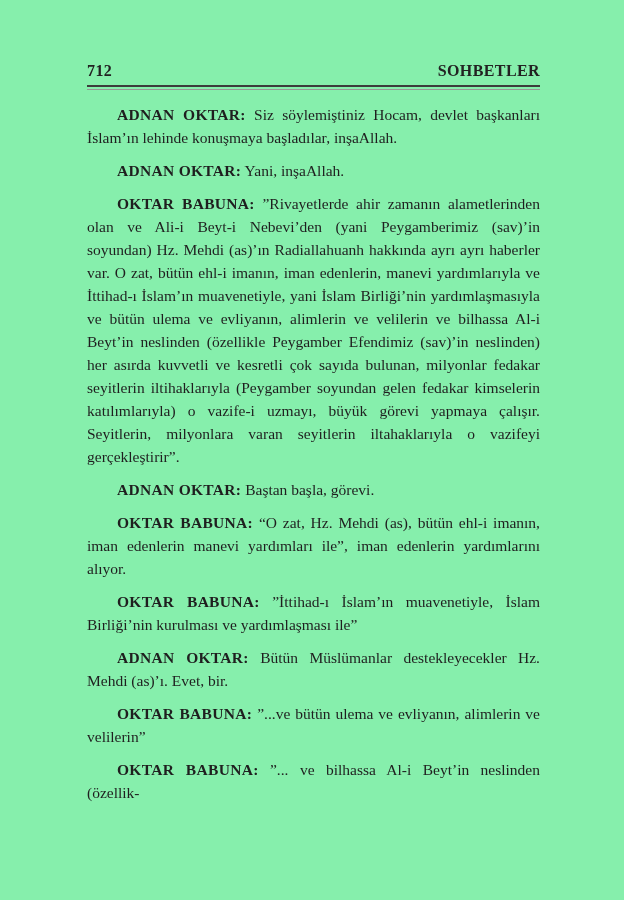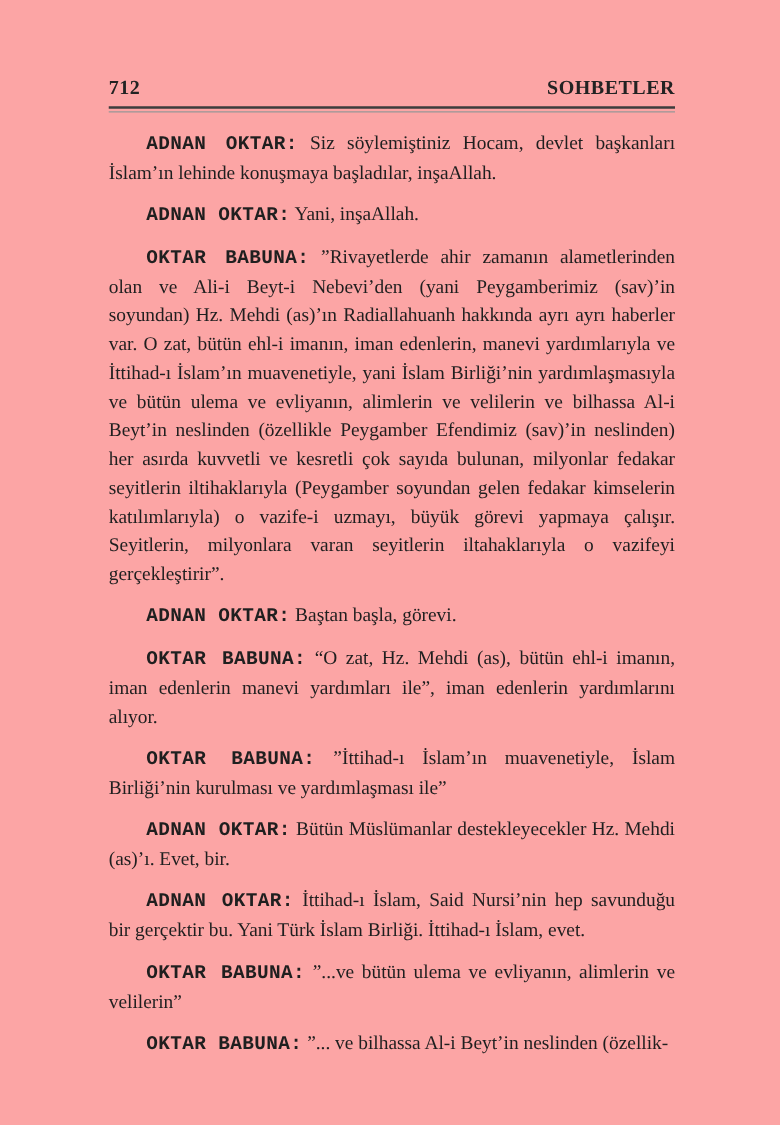--- a/index.html
+++ b/index.html
@@ -6,21 +6,21 @@
     margin: 0;
     padding: 0;
     background: #ffffff;
   }
   .page {
     position: relative;
     width: 624px;
     height: 900px;
     box-sizing: border-box;
     padding: 62px 84px 0 87px;
-    background: #fca5a5;
+    background: #86efac;
     color: #1f1f1f;
     font-family: "Liberation Serif", "DejaVu Serif", serif;
     overflow: hidden;
   }
   .page-header {
     display: flex;
     justify-content: space-between;
     align-items: baseline;
     font-weight: bold;
     font-size: 16px;
@@ -39,21 +39,20 @@
   .para {
     margin: 10px 0 0 0;
     font-size: 15.5px;
     line-height: 23px;
     text-align: justify;
     text-indent: 30px;
   }
   .speaker {
     font-weight: bold;
     letter-spacing: 0.3px;
-    font-family: Liberation Mono, monospace;
   }
 </style>
 </head>
 <body>
 
 <div class="page">
 
   <header class="page-header">
     <span class="page-number">712</span>
     <span class="header-title">SOHBETLER</span>
@@ -70,21 +69,20 @@
     <p class="para"><strong class="speaker">OKTAR BABUNA:</strong> <span class="speech">”Rivayetlerde ahir zamanın alametlerinden olan ve Ali-i Beyt-i Nebevi’den (yani Peygamberimiz (sav)’in soyundan) Hz. Mehdi (as)’ın Radiallahuanh hakkında ayrı ayrı haberler var. O zat, bütün ehl-i imanın, iman edenlerin, manevi yardımlarıyla ve İttihad-ı İslam’ın muavenetiyle, yani İslam Birliği’nin yardımlaşmasıyla ve bütün ulema ve evliyanın, alimlerin ve velilerin ve bilhassa Al-i Beyt’in neslinden (özellikle Peygamber Efendimiz (sav)’in neslinden) her asırda kuvvetli ve kesretli çok sayıda bulunan, milyonlar fedakar seyitlerin iltihaklarıyla (Peygamber soyundan gelen fedakar kimselerin katılımlarıyla) o vazife-i uzmayı, büyük görevi yapmaya çalışır. Seyitlerin, milyonlara varan seyitlerin iltahaklarıyla o vazifeyi gerçekleştirir”.</span></p>
 
     <p class="para"><strong class="speaker">ADNAN OKTAR:</strong> <span class="speech">Baştan başla, görevi.</span></p>
 
     <p class="para"><strong class="speaker">OKTAR BABUNA:</strong> <span class="speech">“O zat, Hz. Mehdi (as), bütün ehl-i imanın, iman edenlerin manevi yardımları ile”, iman edenlerin yardımlarını alıyor.</span></p>
 
     <p class="para"><strong class="speaker">OKTAR BABUNA:</strong> <span class="speech">”İttihad-ı İslam’ın muavenetiyle, İslam Birliği’nin kurulması ve yardımlaşması ile”</span></p>
 
     <p class="para"><strong class="speaker">ADNAN OKTAR:</strong> <span class="speech">Bütün Müslümanlar destekleyecekler Hz. Mehdi (as)’ı. Evet, bir.</span></p>
 
-    <p class="para"><strong class="speaker">ADNAN OKTAR:</strong> <span class="speech">İttihad-ı İslam, Said Nursi’nin hep savunduğu bir gerçektir bu. Yani Türk İslam Birliği. İttihad-ı İslam, evet.</span></p>
 
     <p class="para"><strong class="speaker">OKTAR BABUNA:</strong> <span class="speech">”...ve bütün ulema ve evliyanın, alimlerin ve velilerin”</span></p>
 
 
     <p class="para"><strong class="speaker">OKTAR BABUNA:</strong> <span class="speech">”... ve bilhassa Al-i Beyt’in neslinden (özellik-</span></p>
 
   </main>
 </div>
 
 </body></html>

